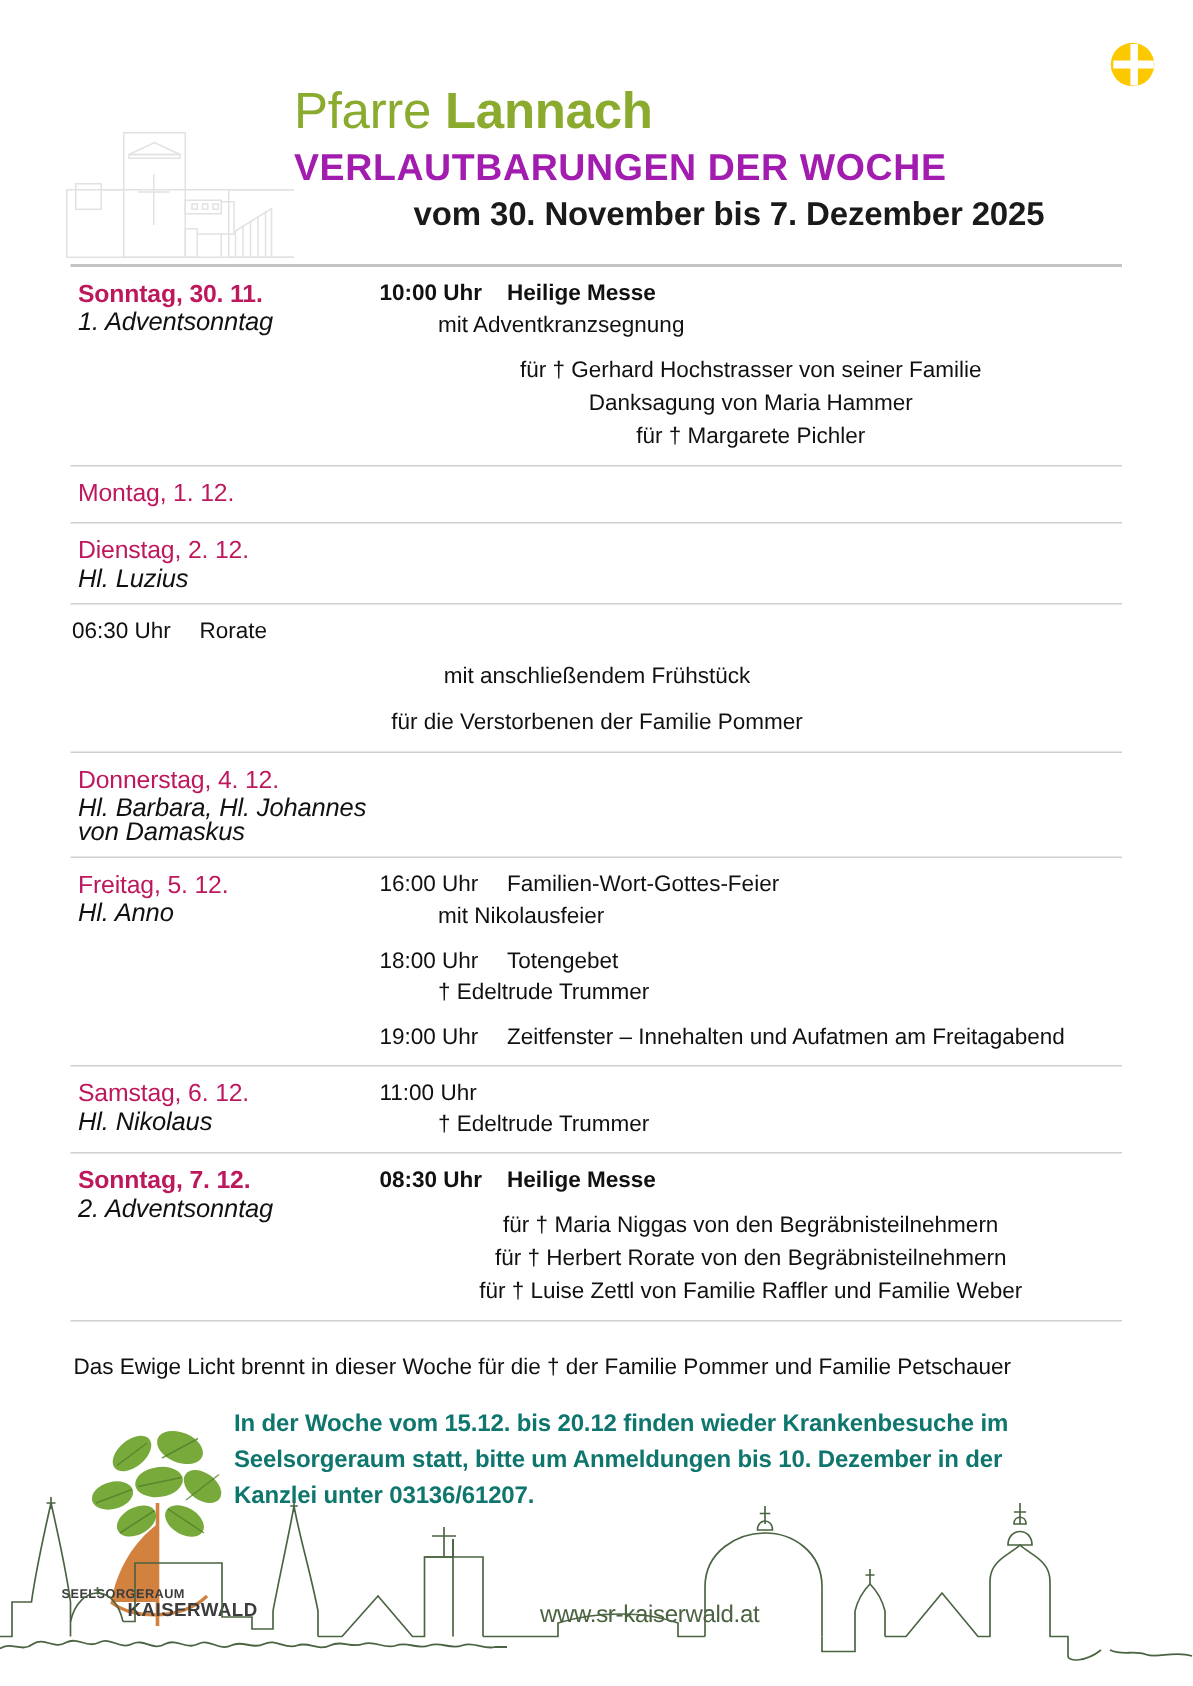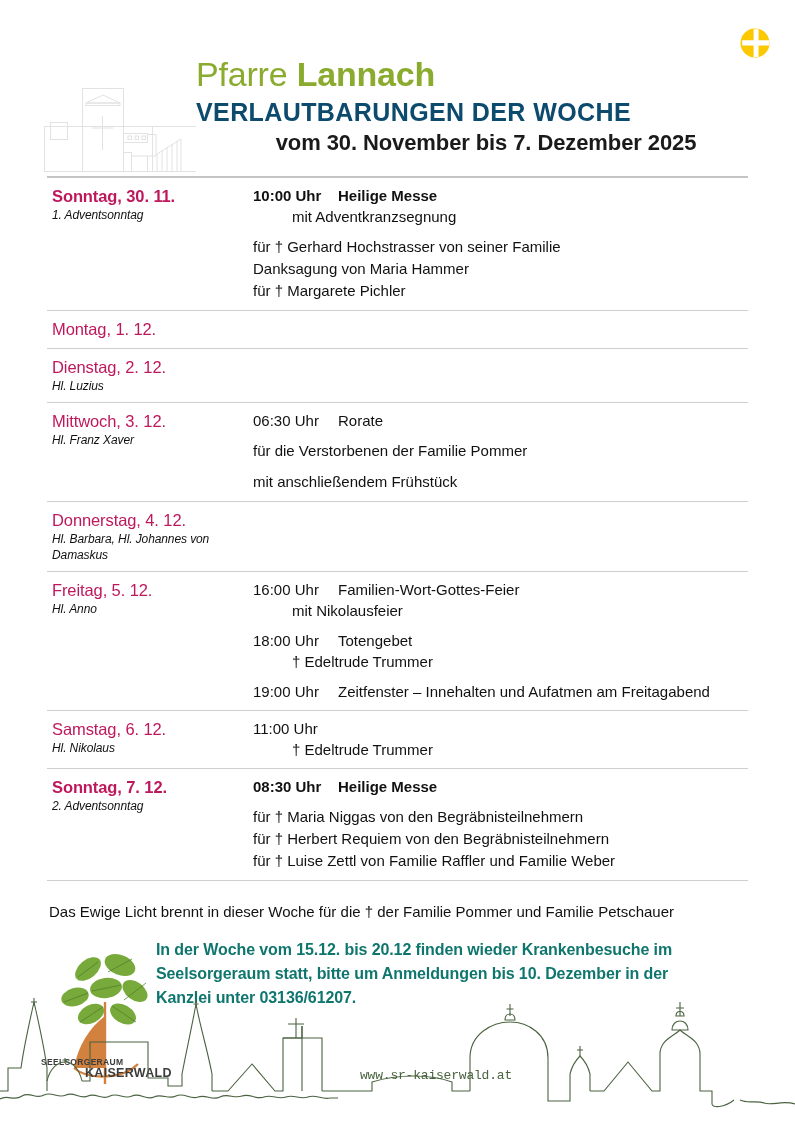--- a/index.html
+++ b/index.html
@@ -49,21 +49,21 @@
     letter-spacing: -0.2px;
     white-space: nowrap;
   }
   .title-line1 b {
     font-weight: 700;
   }
   .title-line2 {
     font-size: 25px;
     line-height: 32px;
     font-weight: 700;
-    color: #0c4a6e;
+    color: #a21caf;
     letter-spacing: 0.4px;
     margin-top: 2px;
     white-space: nowrap;
   }
   .title-line3 {
     font-size: 22px;
     line-height: 29px;
     font-weight: 700;
     color: #1a1a1a;
     letter-spacing: -0.1px;
@@ -102,21 +102,21 @@
     line-height: 22px;
     font-weight: 400;
     color: #be185d;
     letter-spacing: -0.1px;
     white-space: nowrap;
   }
   .day-name.bold {
     font-weight: 700;
   }
   .day-saint {
-    font-size: 12px;
+    font-size: 17px;
     line-height: 16px;
     font-style: italic;
     font-weight: 400;
     color: #111;
     letter-spacing: -0.1px;
   }
   .event {
     margin-bottom: 9px;
   }
   .event:last-child {
@@ -143,20 +143,21 @@
   .event-sub {
     font-size: 15px;
     line-height: 21px;
     color: #111;
     margin-left: 39px;
   }
   .event-note {
     font-size: 15px;
     line-height: 22px;
     color: #111;
+    text-align: center;
   }
 
   
   .ewiges-licht {
     border-top: 1.5px solid #cfcfcf;
     margin: 0 47px;
     width: 701px;
     box-sizing: border-box;
     padding: 20px 0 0 2px;
     font-size: 15px;
@@ -210,24 +211,23 @@
     position: absolute;
     left: 0px;
     top: 996px;
     width: 795px;
     height: 112px;
   }
   .url-text {
     position: absolute;
     left: 360px;
     top: 1068px;
-    font-size: 13px;
+    font-size: 16px;
     color: #4a6340;
     letter-spacing: -0.2px;
-    font-family: Liberation Mono, monospace;
   }
 </style>
 </head>
 <body>
 
 <div class="header">
 
   <div class="cross-badge">
     <svg viewBox="0 0 34 34" width="34" height="34">
       <circle cx="17" cy="17" r="14.5" fill="#fcc800"></circle>
@@ -293,36 +293,32 @@
       <div class="col-events"></div>
     </div>
     <div class="row">
       <div class="col-day">
         <div class="day-name">Dienstag, 2. 12.</div>
         <div class="day-saint">Hl. Luzius</div>
       </div>
       <div class="col-events"></div>
     </div>
     <div class="row">
-      <div class="col-day">
-        <div class="day-name">Mittwoch, 3. 12.</div>
-        <div class="day-saint">Hl. Franz Xaver</div>
-      </div>
       <div class="col-events">
         <div class="event">
           <div class="event-head">
             <span class="ev-time">06:30 Uhr</span>
             <span class="ev-title">Rorate</span>
           </div>
         </div>
         <div class="event">
+          <div class="event-note">mit anschließendem Frühstück</div>
+        </div>
+        <div class="event">
           <div class="event-note">für die Verstorbenen der Familie Pommer</div>
-        </div>
-        <div class="event">
-          <div class="event-note">mit anschließendem Frühstück</div>
         </div>
       </div>
     </div>
     <div class="row">
       <div class="col-day">
         <div class="day-name">Donnerstag, 4. 12.</div>
         <div class="day-saint">Hl. Barbara, Hl. Johannes von Damaskus</div>
       </div>
       <div class="col-events"></div>
     </div>
@@ -375,21 +371,21 @@
       </div>
       <div class="col-events">
         <div class="event">
           <div class="event-head bold">
             <span class="ev-time">08:30 Uhr</span>
             <span class="ev-title">Heilige Messe</span>
           </div>
         </div>
         <div class="event">
           <div class="event-note">für † Maria Niggas von den Begräbnisteilnehmern</div>
-          <div class="event-note">für † Herbert Requiem von den Begräbnisteilnehmern</div>
+          <div class="event-note">für † Herbert Rorate von den Begräbnisteilnehmern</div>
           <div class="event-note">für † Luise Zettl von Familie Raffler und Familie Weber</div>
         </div>
       </div>
     </div>
   </div>
 
 <div class="ewiges-licht">Das Ewige Licht brennt in dieser Woche für die † der Familie Pommer und Familie Petschauer</div>
 
 <div class="announce">In der Woche vom 15.12. bis 20.12 finden wieder Krankenbesuche im Seelsorgeraum statt, bitte um Anmeldungen bis 10. Dezember in der Kanzlei unter 03136/61207.</div>
 

